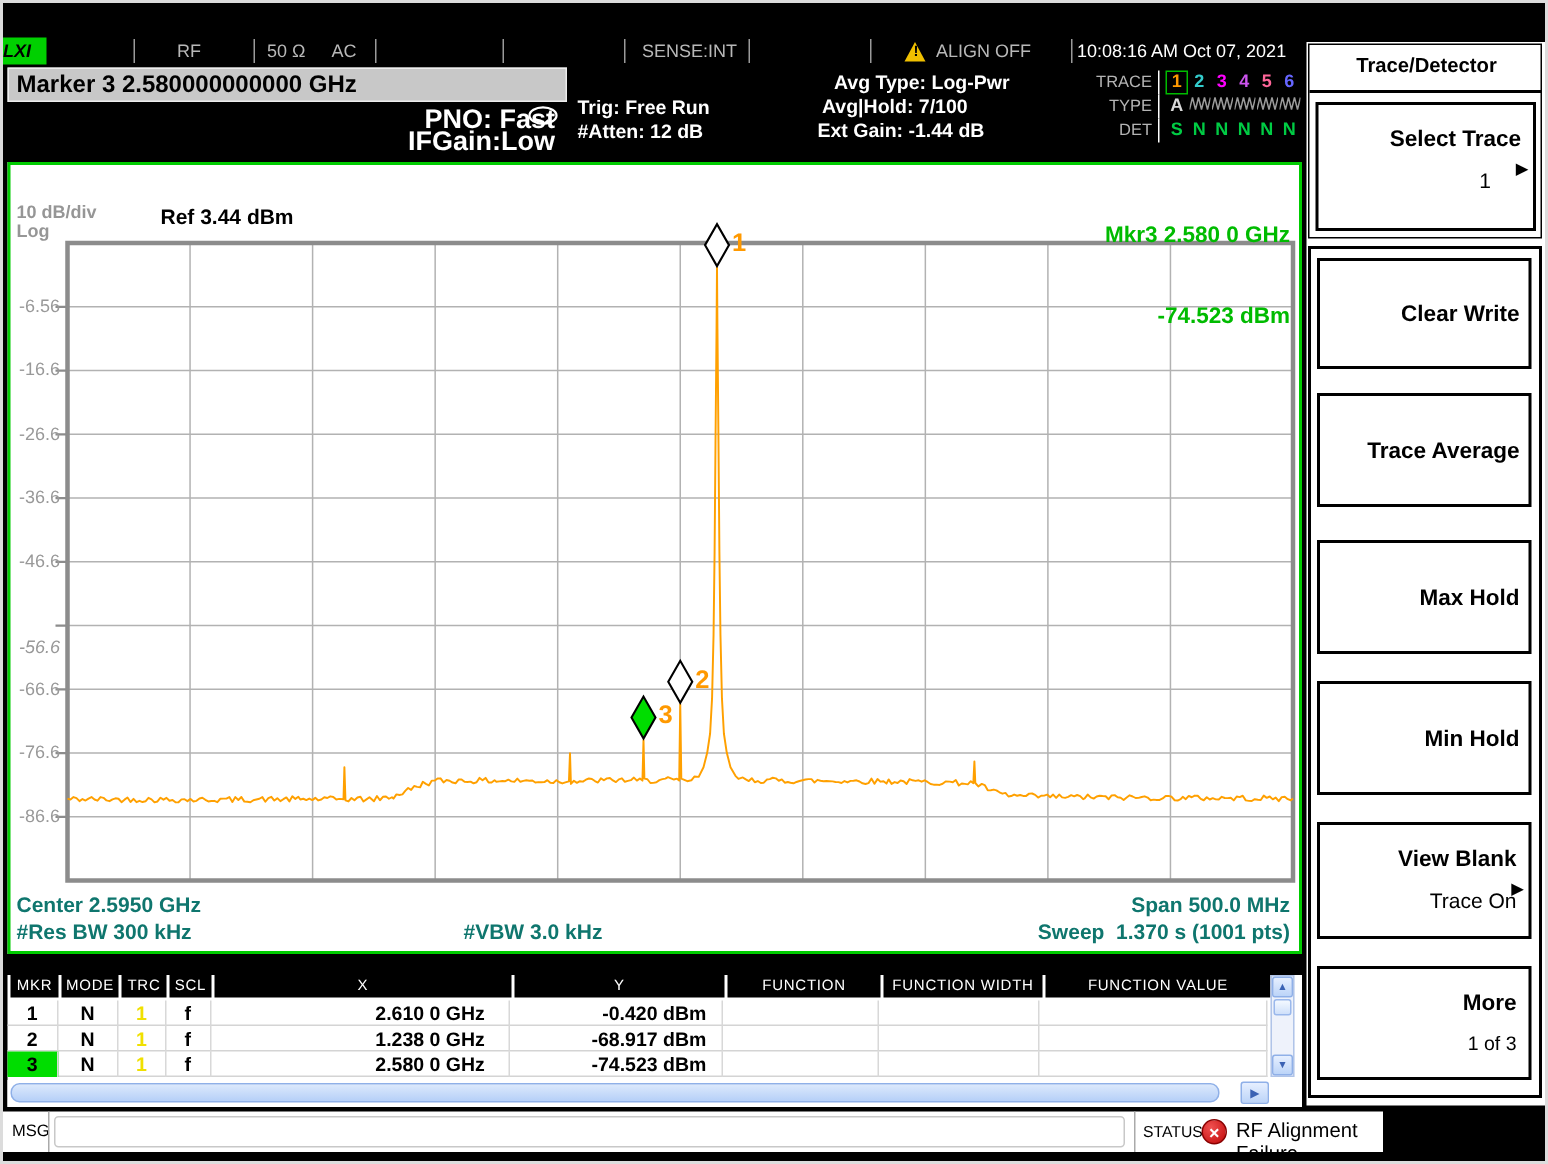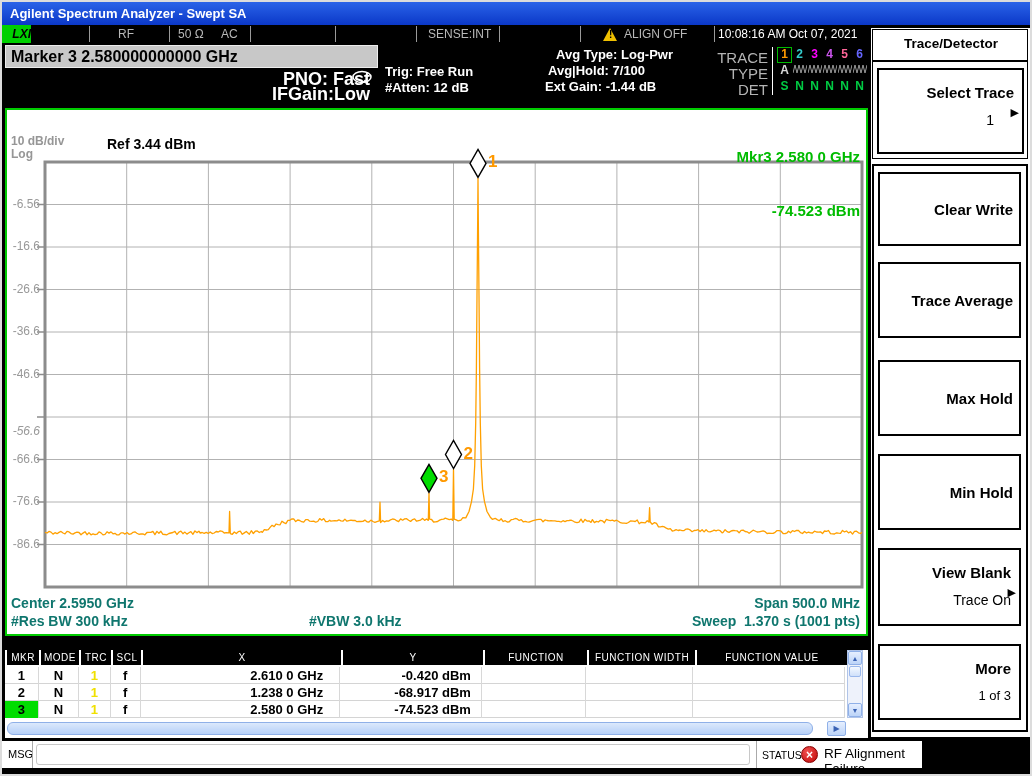--- a/index.html
+++ b/index.html
@@ -10,31 +10,31 @@
   
   .titlebar{position:absolute;left:2px;top:2px;width:1028px;height:23px;
     background:linear-gradient(#2a63e8,#0b38c8);color:#fff;font-weight:bold;font-size:13px;
     line-height:23px;padding-left:8px;}
 
   
   .statusbar{position:absolute;left:2px;top:25px;width:866px;height:19px;background:#000;}
   .sb-div{position:absolute;top:1px;height:16px;width:1px;background:#9a9a9a;}
   .sb-text{position:absolute;top:2px;font-size:12px;color:#b8b8b8;white-space:nowrap;}
   .lxi{position:absolute;left:0;top:0;width:29px;height:18px;background:#00d000;color:#000;
-    font-weight:bold;font-style:italic;font-size:12px;text-align:right;line-height:18px;}
+    font-weight:bold;font-style:italic;font-size:12px;text-align:left;line-height:18px;}
   .warn-tri{position:absolute;width:0;height:0;border-left:7px solid transparent;
     border-right:7px solid transparent;border-bottom:13px solid #f0c000;}
   .warn-bang{position:absolute;font-size:10px;font-weight:bold;color:#000;}
 
   
   .hdr-text{position:absolute;color:#fff;font-weight:bold;font-size:13px;white-space:nowrap;}
   .marker-annun{position:absolute;left:5px;top:45px;width:373px;height:23px;background:#c8c8c8;
     border:1px solid #ededed;color:#000;font-weight:bold;font-size:16px;line-height:21px;padding-left:5px;}
   .small-hdr{font-size:18px;}
-  .trace-panel-label{position:absolute;color:#b4b4b4;font-size:15px;width:56px;text-align:right;}
+  .trace-panel-label{position:absolute;color:#b4b4b4;font-size:11px;width:56px;text-align:right;}
   .tp-vals{position:absolute;left:772px;display:flex;border-left:1px solid #fff;padding-left:4px;height:16px;}
   .tp-cell{width:15px;text-align:center;font-size:12px;font-weight:bold;line-height:15px;position:relative;}
 
   
   .graphbox{position:absolute;left:5px;top:108px;width:863px;height:528px;background:#fff;
     border:2px solid #00cc00;}
   .mkr-readout{position:absolute;right:6px;top:2px;text-align:right;color:#00bb00;
     font-weight:bold;font-size:15px;line-height:18px;white-space:pre;}
   .gb-gray{position:absolute;color:#969696;font-weight:bold;font-size:12px;}
   .gb-ref{position:absolute;left:100px;top:26px;color:#000;font-weight:bold;font-size:14px;}
@@ -76,23 +76,20 @@
   .fb-icon{position:absolute;left:799px;top:5px;width:17px;height:17px;border-radius:50%;
     background:radial-gradient(circle at 35% 30%,#f05050,#c00808);border:1px solid #800;
     color:#fff;font-weight:bold;font-size:12px;text-align:center;line-height:16px;}
   .fb-status-text{position:absolute;left:822px;top:5px;font-size:13.5px;color:#000;}
 </style>
 </head>
 <body>
 
 <div class="screen">
 
-  <div class="titlebar">
-    <span>Agilent Spectrum Analyzer - Swept SA</span>
-  </div>
 
   <div class="statusbar">
     <div class="lxi">LXI</div>
     <div class="sb-div" style="left:87px"></div>
     <div class="sb-div" style="left:167px"></div>
     <div class="sb-div" style="left:248px"></div>
     <div class="sb-div" style="left:333px"></div>
     <div class="sb-div" style="left:414px"></div>
     <div class="sb-div" style="left:497px"></div>
     <div class="sb-div" style="left:578px"></div>

